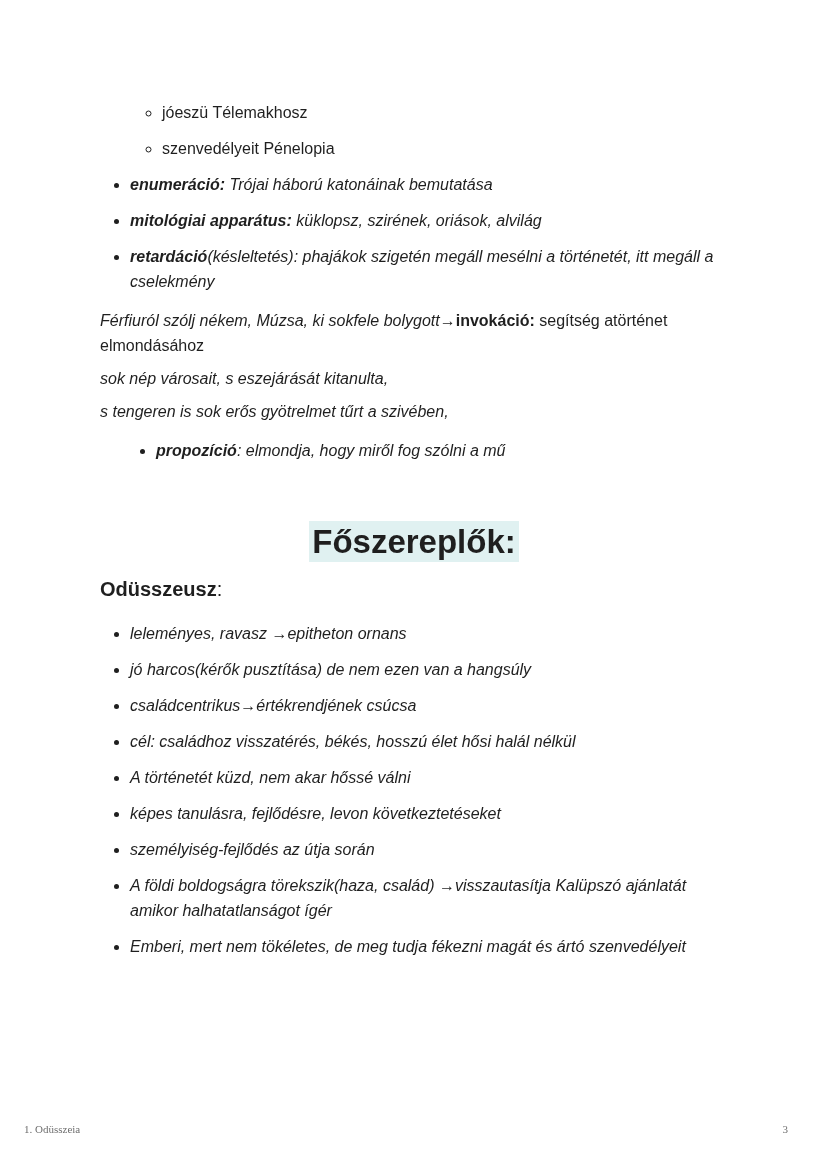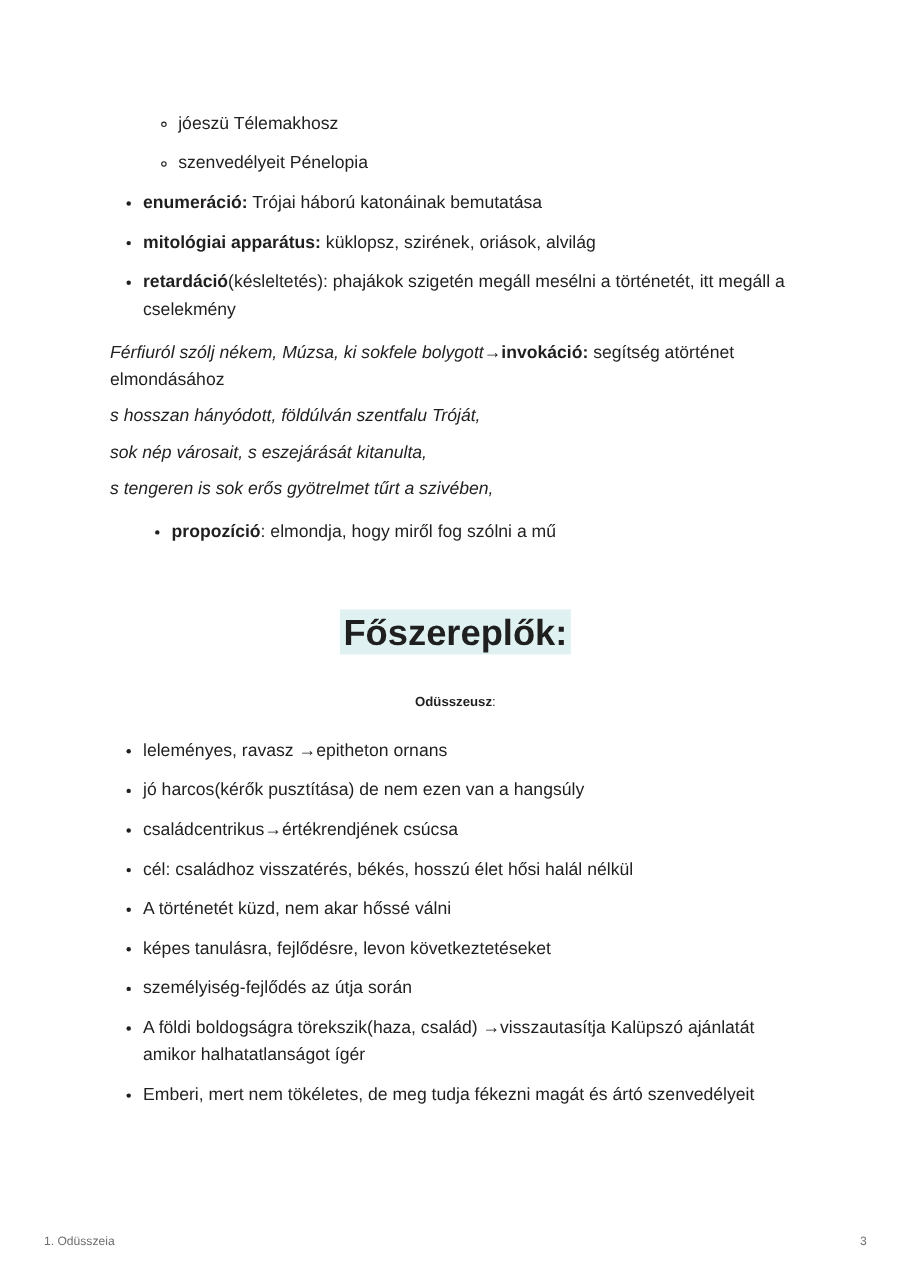--- a/index.html
+++ b/index.html
@@ -14,21 +14,21 @@
     overflow: hidden;
   }
   .page { width: 100%; height: 100%; position: relative; }
   .content {
     padding: 100px 100px 0 100px;
     font-size: 16px;
     line-height: 25px;
   }
   ul { margin: 0; padding: 0; }
   ul.l2 { list-style: circle; padding-left: 62px; margin-bottom: 11px; }
-  ul.l1 { list-style: disc; padding-left: 30px; }
+  ul.l1 { list-style: disc; padding-left: 30px; font-style: italic; }
   ul.propo { padding-left: 56px; margin-top: 14px; }
   li { margin-bottom: 11px; }
   strong { font-weight: 700; }
   p.quote { margin: 8px 0; font-style: italic; }
   p.quote.mixed em { font-style: italic; }
   p.quote.mixed strong, p.quote.mixed .plain { font-style: normal; }
   p.quote.mixed .arrow { font-style: normal; }
   p.quote:first-of-type { margin-top: 14px; }
   h1.main {
     margin: 58px 0 0 0;
@@ -37,34 +37,34 @@
     font-weight: 700;
     letter-spacing: 0;
     text-align: center;
   }
   h1.main mark {
     background: var(--highlight);
     color: inherit;
     padding: 2px 3px;
   }
   h3.sub {
-    margin: 28px 0 18px 0;
-    font-size: 12px;
+    margin: 12px 0 18px 0;
+    font-size: 20px;
     line-height: 28px;
     font-weight: 400;
-    text-align: center;
   }
   h3.sub strong { font-weight: 700; }
   .footer {
     position: absolute;
-    left: 40px; right: 40px; bottom: 34px;
+    left: 24px; right: 40px; bottom: 34px;
     display: flex;
     justify-content: space-between;
     font-size: 11px;
     color: var(--footer);
+    font-family: Liberation Serif, serif;
   }
 </style>
 </head>
 <body>
 
 <div class="page">
   <div class="content">
 
     <ul class="l2">
       <li><span>jóeszü Télemakhosz</span></li>
@@ -72,21 +72,20 @@
     </ul>
 
     <ul class="l1">
       <li><strong>enumeráció:</strong><span> Trójai háború katonáinak bemutatása</span></li>
       <li><strong>mitológiai apparátus:</strong><span> küklopsz, szirének, oriások, alvilág</span></li>
       <li><strong>retardáció</strong><span>(késleltetés): phajákok szigetén megáll mesélni a történetét, itt megáll a cselekmény</span></li>
     </ul>
 
     <p class="quote mixed"><em>Férfiuról szólj nékem, Múzsa, ki sokfele bolygott</em><span class="arrow">→</span><strong>invokáció:</strong><span class="plain"> segítség atörténet elmondásához</span></p>
 
-    <p class="quote"><em>s hosszan hányódott, földúlván szentfalu Tróját,</em></p>
     <p class="quote"><em>sok nép városait, s eszejárását kitanulta,</em></p>
     <p class="quote"><em>s tengeren is sok erős gyötrelmet tűrt a szivében,</em></p>
 
     <ul class="l1 propo">
       <li><strong>propozíció</strong><span>: elmondja, hogy miről fog szólni a mű</span></li>
     </ul>
 
     <h1 class="main"><mark>Főszereplők:</mark></h1>
 
     <h3 class="sub"><strong>Odüsszeusz</strong><span>:</span></h3>

